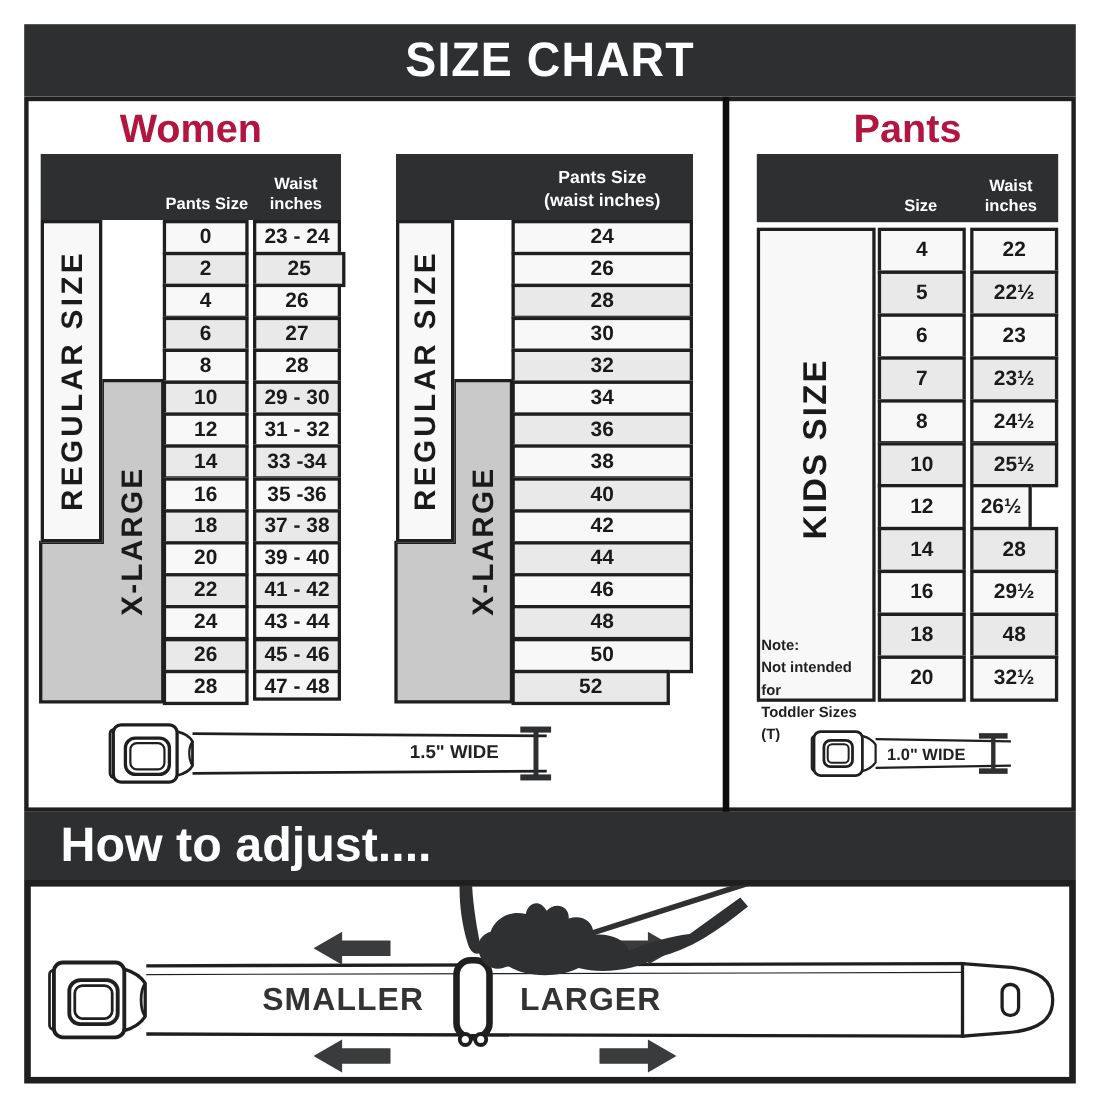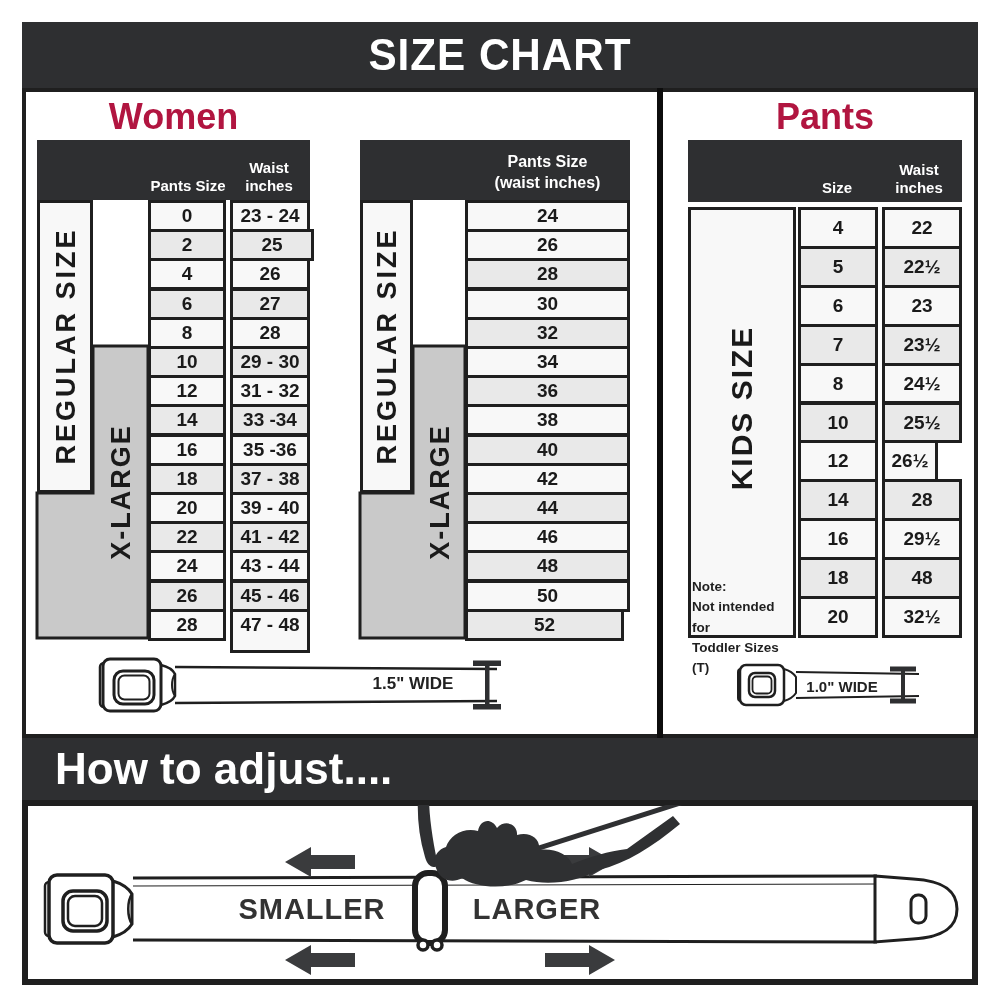--- a/index.html
+++ b/index.html
@@ -121,21 +121,21 @@
       <div class="trow" style="top: 350.4px; height: 32px;">
         <div class="tcell" style="left: 0px; width: 78px; top: 0px; height: 32px; line-height: 26px;">24</div>
         <div class="tcell" style="left: 82px; width: 80px; top: 0px; height: 32px; line-height: 26px;">43 - 44</div>
       </div>
       <div class="trow shaded" style="top: 379.6px; height: 32px;">
         <div class="tcell" style="left: 0px; width: 78px; top: 0px; height: 32px; line-height: 26px;">26</div>
         <div class="tcell" style="left: 82px; width: 80px; top: 0px; height: 32px; line-height: 26px;">45 - 46</div>
       </div>
       <div class="trow" style="top: 408.8px; height: 32px;">
         <div class="tcell" style="left: 0px; width: 78px; top: 0px; height: 32px; line-height: 26px;">28</div>
-        <div class="tcell" style="left: 82px; width: 80px; top: 0px; height: 44px; line-height: 26px;">47 - 48</div>
+        <div class="tcell" style="left: 82px; width: 80px; top: 0px; height: 28px; line-height: 26px;">47 - 48</div>
       </div>
     </div>
 
   <div class="abs thead" style="left:360px;top:140px;width:270px;height:60px;">
     <div class="hlabel" style="left:105px;bottom:6px;width:165px;font-size:16px;line-height:1.3;">
       <div>Pants Size</div>
       <div>(waist inches)</div>
     </div>
   </div>
   <svg class="lshape" style="left:360px;top:346px;" width="105" height="292" viewBox="0 0 105 292">
@@ -181,21 +181,21 @@
       <div class="trow" style="top: 321.2px; height: 32px;">
         <div class="tcell" style="left: 0px; width: 165px; top: 0px; height: 32px; line-height: 26px;">46</div>
       </div>
       <div class="trow shaded" style="top: 350.4px; height: 32px;">
         <div class="tcell" style="left: 0px; width: 165px; top: 0px; height: 32px; line-height: 26px;">48</div>
       </div>
       <div class="trow" style="top: 379.6px; height: 32px;">
         <div class="tcell" style="left: 0px; width: 165px; top: 0px; height: 32px; line-height: 26px;">50</div>
       </div>
       <div class="trow shaded" style="top: 408.8px; height: 32px;">
-        <div class="tcell" style="left: 0px; width: 159px; top: 0px; height: 32px; line-height: 26px;">52</div>
+        <div class="tcell" style="left: 0px; width: 144px; top: 0px; height: 32px; line-height: 26px;">52</div>
       </div>
     </div>
 
   <div class="abs thead" style="left:688px;top:140px;width:274px;height:62px;">
     <div class="hlabel" style="left:108px;bottom:6px;width:82px;font-size:15px;">Size</div>
     <div class="hlabel" style="left:190px;bottom:4px;width:82px;font-size:15px;line-height:1.25;">
       <div>Waist</div>
       <div>inches</div>
     </div>
   </div>

